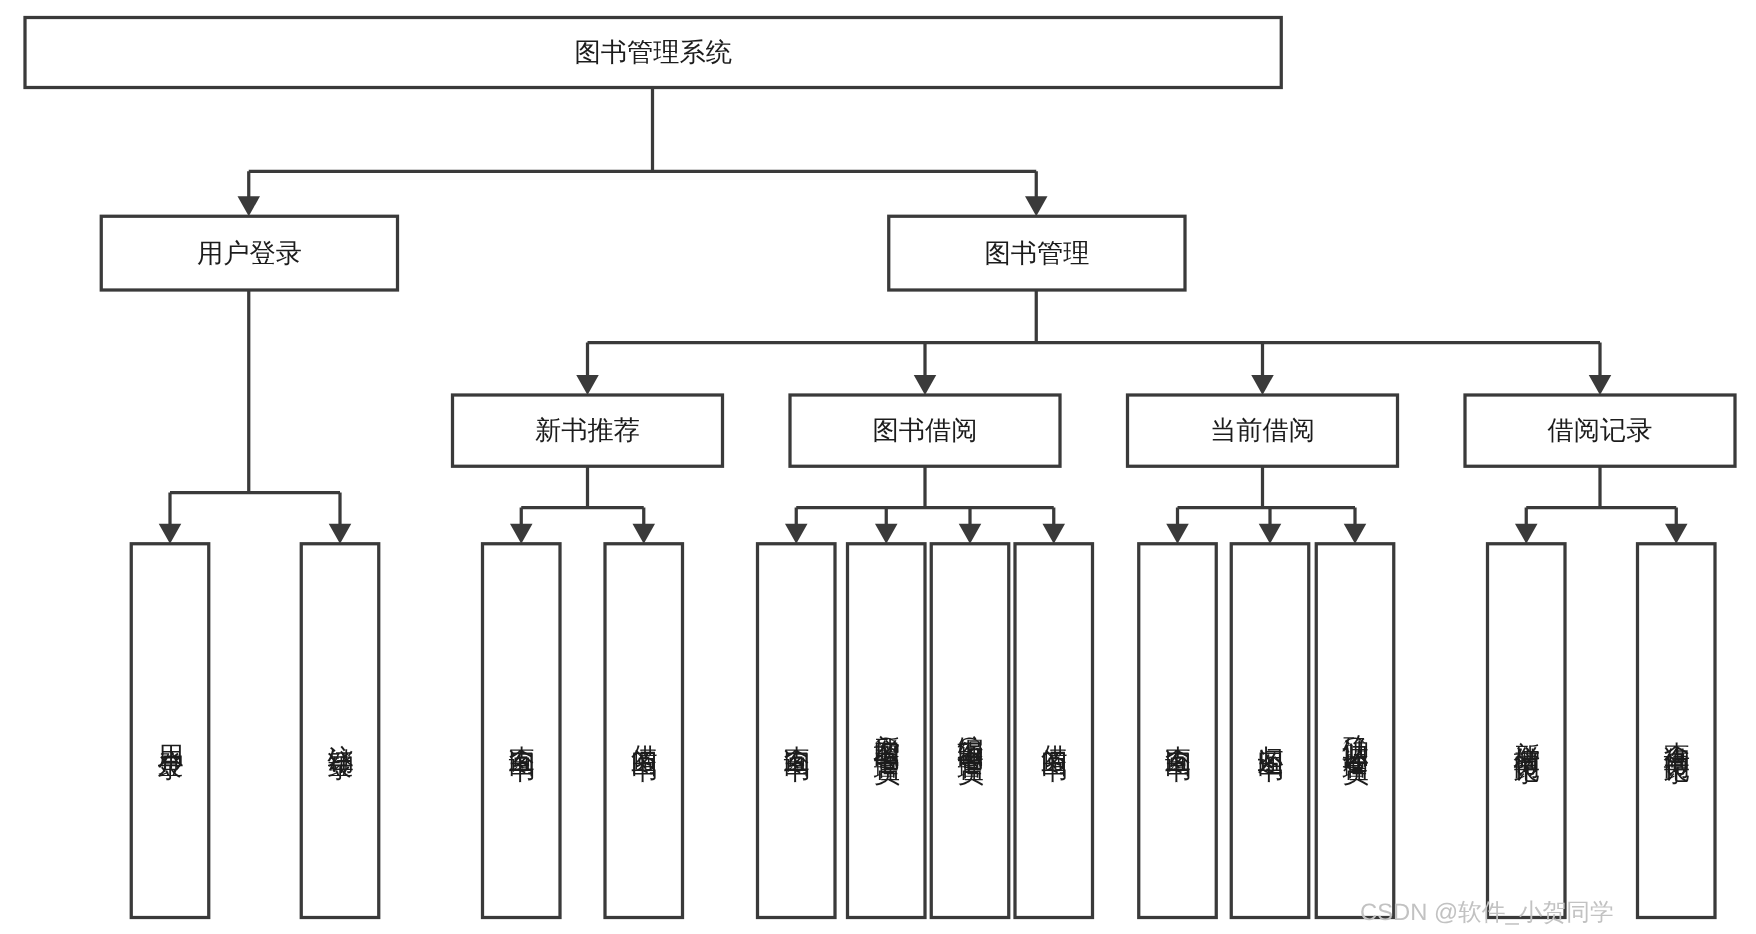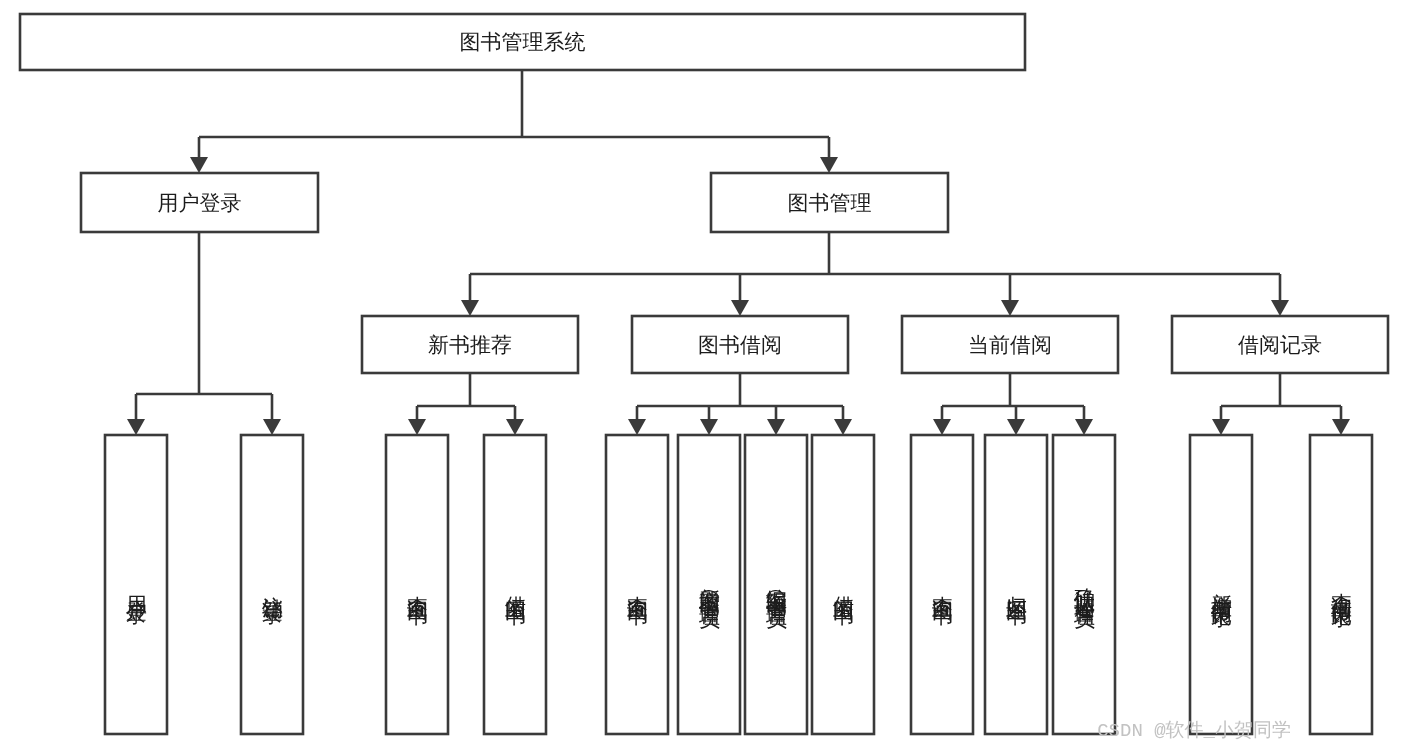--- a/index.html
+++ b/index.html
@@ -62,21 +62,21 @@
     align-items: center;
     justify-content: center;
     white-space: nowrap;
     pointer-events: none;
     user-select: none;
   }
   .watermark {
     position: absolute;
     right: 8px;
     bottom: 4px;
-    font-family: Liberation Mono, monospace;
+    font-family: Liberation Sans, sans-serif;
     font-size: 19px;
     color: #c2c2c2;
     white-space: nowrap;
     user-select: none;
   }
 </style>
 </head>
 <body>
 
 <div id="diagram-root">

